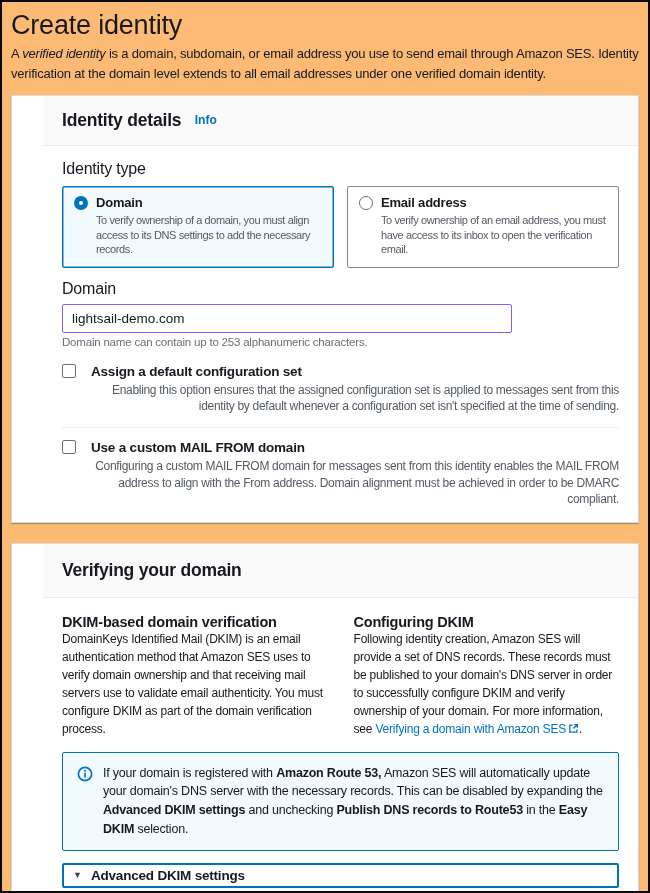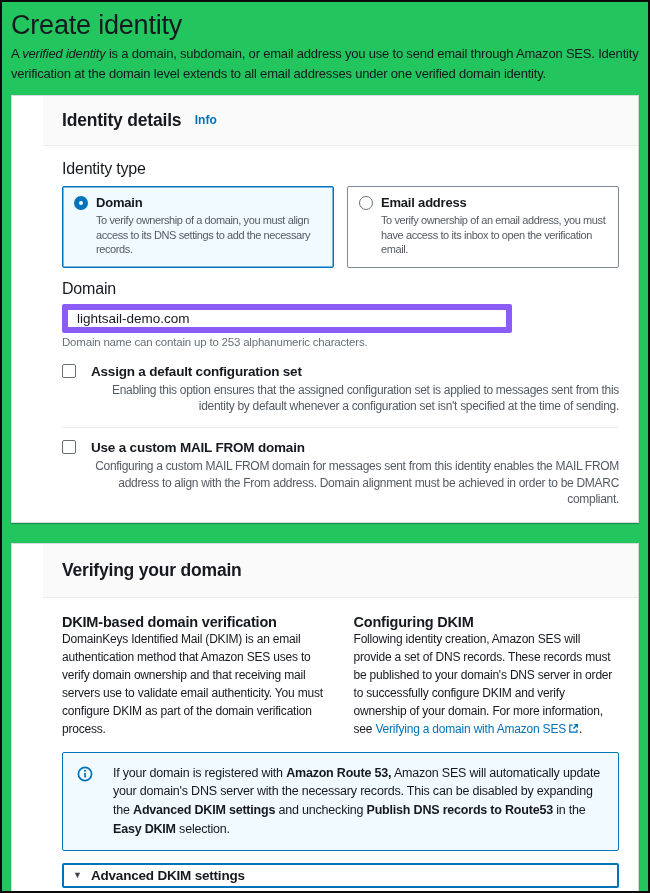--- a/index.html
+++ b/index.html
@@ -5,21 +5,21 @@
   * { box-sizing: border-box; margin: 0; padding: 0; }
   html, body { background: #ffffff; }
   body {
     font-family: "Liberation Sans", sans-serif;
     color: #16191f;
     -webkit-font-smoothing: antialiased;
   }
   .frame {
     width: 650px; height: 893px;
     border: 2px solid #0a0a0a;
-    background: #22c55e;
+    background: #fdba74;
     overflow: hidden;
     position: relative;
   }
   .page { padding: 7px 9px 0 9px; }
 
   
   .page-title {
     font-size: 27px; font-weight: 400; letter-spacing: -0.2px;
     line-height: 1.15; margin: 1px 0 3px 0; color: #16191f;
   }
@@ -69,21 +69,21 @@
   }
   .radio.checked { border: 5px solid #0073bb; }
   .tile-desc {
     font-size: 11px; letter-spacing: -0.4px; color: #545b64;
     line-height: 1.32; margin: 3px 0 0 22px;
   }
 
   .domain-field { margin-top: 12px; }
   .text-input {
     width: 450px; height: 29px;
-    border: 6px solid #8b5cf6; border-radius: 2px;
+    border: 1px solid #8b5cf6; border-radius: 2px;
     padding: 0 9px; font-size: 13.5px; color: #16191f;
     font-family: "Liberation Sans", sans-serif; background: #fff;
     margin-top: 6px;
   }
   .helper { font-size: 11.5px; letter-spacing: -0.2px; color: #687078; margin-top: 3px; }
 
   .checkbox-field { margin-top: 16px; }
   .cb-row { display: flex; align-items: center; gap: 15px; }
   .checkbox {
     width: 14px; height: 14px; border: 1px solid #687078;
@@ -97,21 +97,21 @@
   .divider { border-top: 1px solid #eaeded; margin: 12px 0 12px 0; }
 
   
   .columns { display: grid; grid-template-columns: 1fr 1fr; column-gap: 26px; margin-top: 2px; }
   .col-heading { font-size: 14.5px; font-weight: 700; letter-spacing: -0.2px; }
   .col-body { font-size: 12px; letter-spacing: -0.2px; line-height: 1.5; color: #16191f; }
   .link { color: #0073bb; text-decoration: none; cursor: pointer; }
   .ext-icon { vertical-align: -1px; margin-left: 2px; }
 
   .alert {
-    display: flex; gap: 20px; align-items: flex-start;
+    display: flex; gap: 10px; align-items: flex-start;
     background: #f1faff; border: 1px solid #0073bb; border-radius: 2px;
     padding: 11px 14px 11px 14px; margin-top: 14px;
   }
   .alert-icon { flex: none; margin-top: 2px; }
   .alert-text { font-size: 12.5px; letter-spacing: -0.2px; line-height: 1.5; }
   .alert-text .b { font-weight: 700; }
 
   .expander {
     display: flex; align-items: center; gap: 9px;
     border: 2px solid #0073bb; border-radius: 2px; background: #fff;

